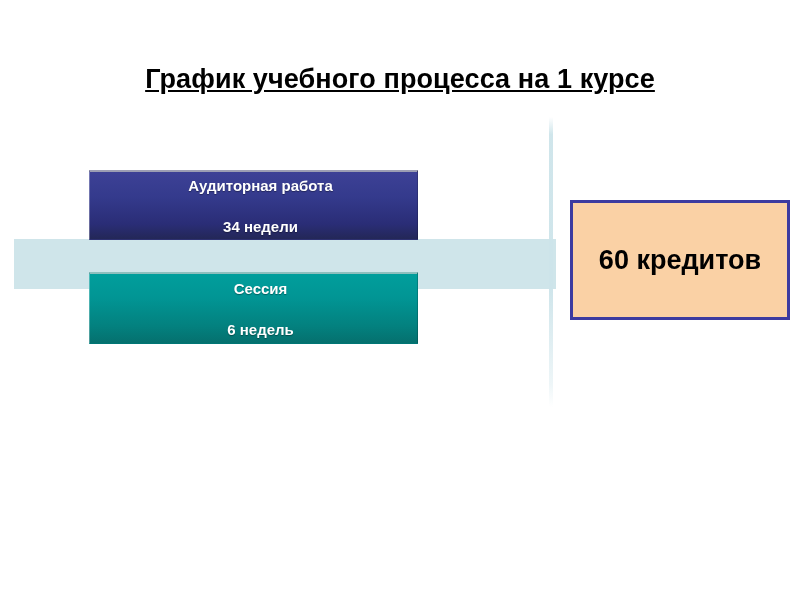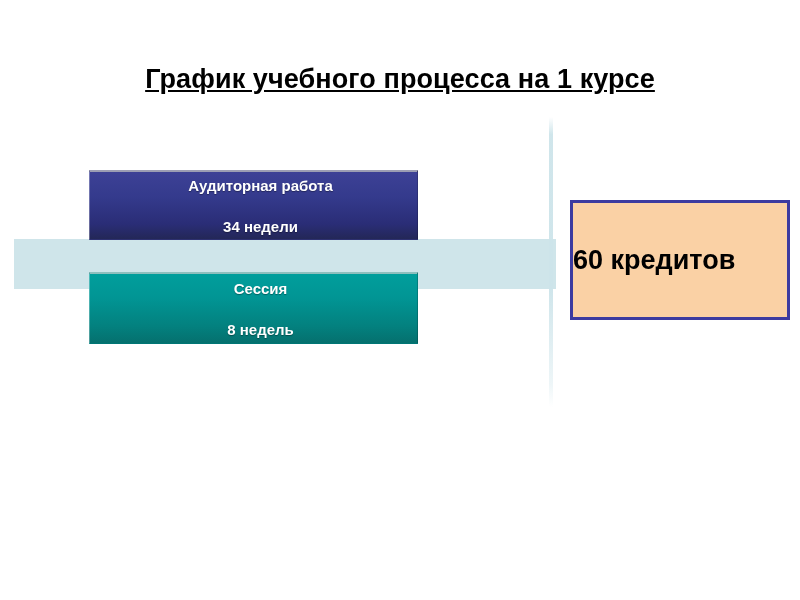--- a/index.html
+++ b/index.html
@@ -101,22 +101,23 @@
   .credits-box {
     position: absolute;
     left: 570px;
     top: 200px;
     width: 220px;
     height: 120px;
     box-sizing: border-box;
     background: #fad1a5;
     border: 3px solid #3c3ba0;
     display: flex;
-    flex-direction: row;
+    flex-direction: column;
     align-items: center;
+    justify-content: center;
     color: #000000;
     font-size: 27px;
     font-weight: bold;
     line-height: 34px;
     text-align: center;
     white-space: nowrap;
   }
 </style>
 </head>
 <body>
@@ -129,20 +130,20 @@
 
   <div class="vline"></div>
 
   <div class="blockbox box-study">
     <span class="line1">Аудиторная работа</span>
     <span class="line2">34 недели</span>
   </div>
 
   <div class="blockbox box-session">
     <span class="line1">Сессия</span>
-    <span class="line2">8 недель</span>
+    <span class="line2">6 недель</span>
   </div>
 
   <div class="credits-box">
     <span class="line1">60 кредитов</span>
   </div>
 
 </div>
 
 </body></html>

